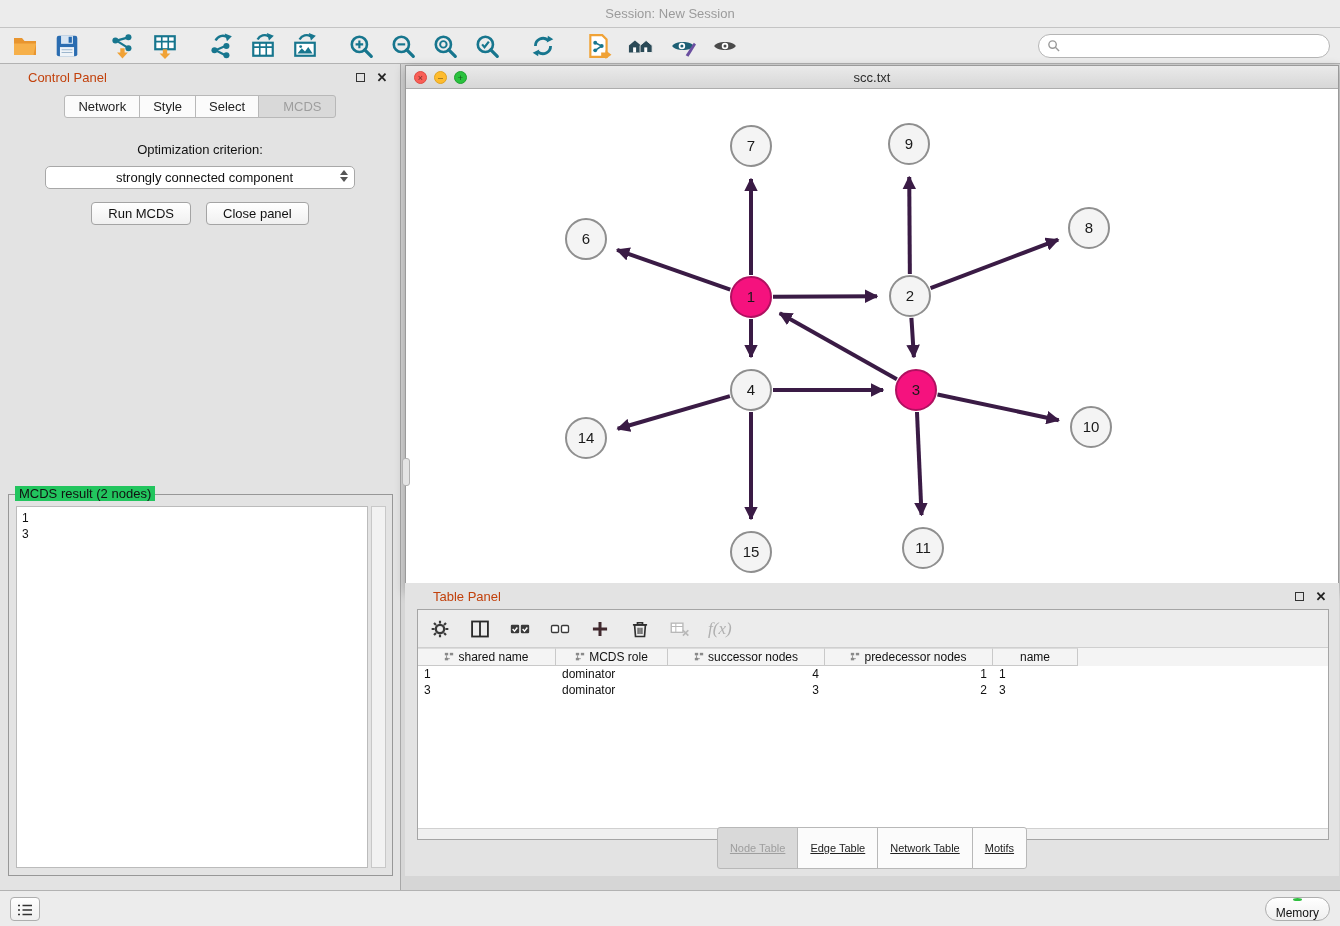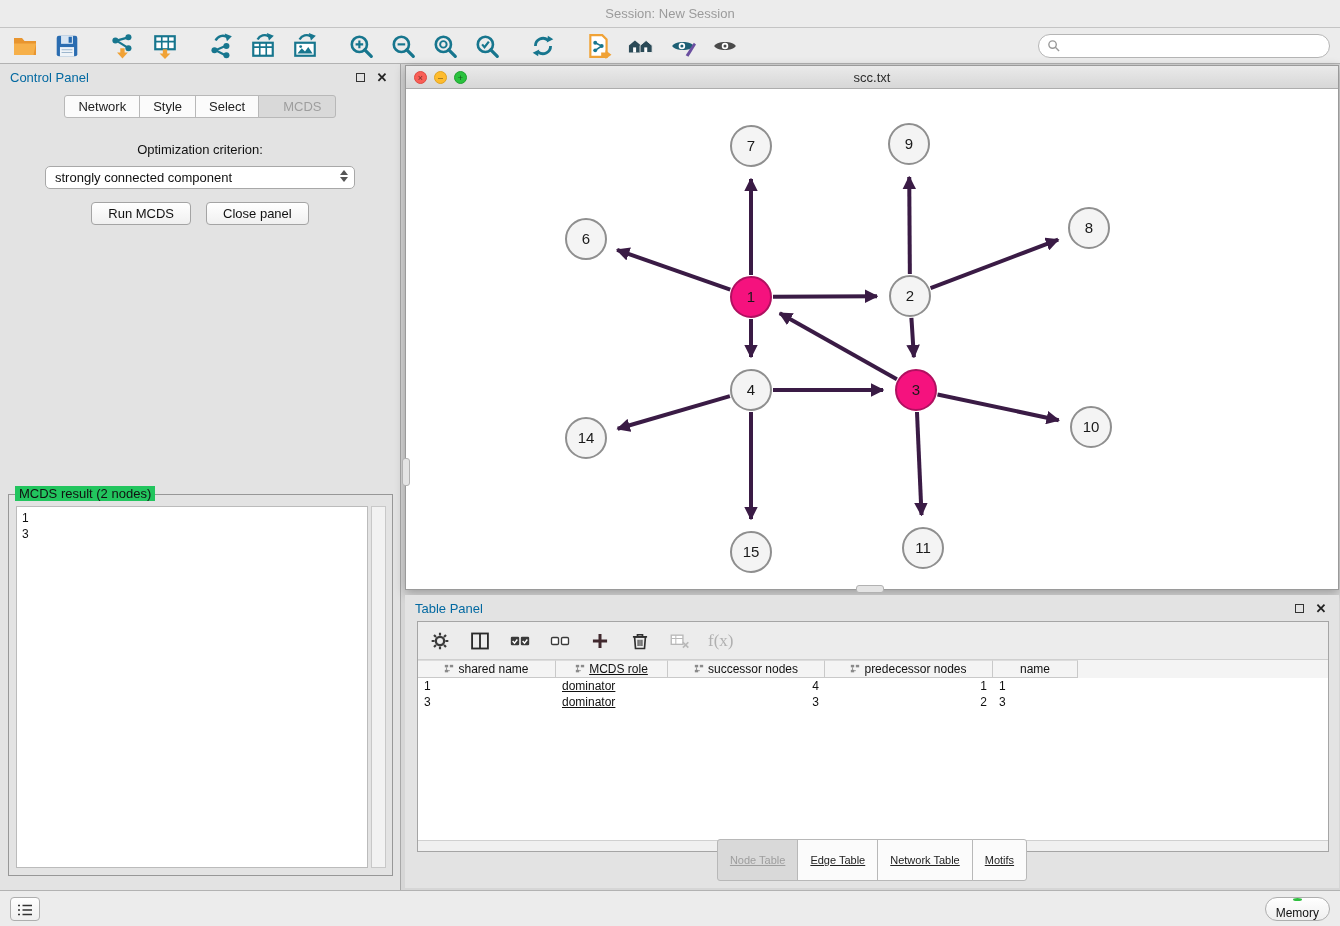--- a/index.html
+++ b/index.html
@@ -15,34 +15,34 @@
   .tbicon svg { width:26px; height:26px; }
   .tb-gap { width:26px; }
   .tb-gap-sm { width:12px; }
   .searchbox { margin-left:auto; width:292px; height:24px; background:#fff; border:1px solid #b5b5b5; border-radius:12px; display:flex; align-items:center; padding:0 8px; }
   .searchbox svg { width:13px; height:13px; margin-right:5px; flex:none; }
   .searchbox input { border:none; outline:none; flex:1; font-size:12px; background:transparent; font-family:"Liberation Sans",sans-serif; }
 
   
   .control-panel { position:absolute; left:0; top:64px; width:401px; height:826px; background:#e3e3e3; border-right:1px solid #a8a8a8; }
   .panel-header { height:26px; display:flex; align-items:center; padding:0 10px; }
-  .panel-header .ptitle { font-size:13px; color:#0369a1; }
+  .panel-header .ptitle { font-size:13px; color:#c2410c;margin-left:18px; }
   .panel-header .spacer { flex:1; }
   .winbtn { width:16px; height:16px; display:flex; align-items:center; justify-content:center; margin-left:6px; cursor:pointer; }
   .winbtn .sq { width:9px; height:9px; border:1.5px solid #333; display:block; }
   .winbtn.close { font-size:13px; font-weight:bold; color:#222; }
 
   .cp-tabs { display:flex; justify-content:center; margin-top:5px; }
   .cp-tab { font-size:13px; color:#222; background:#fbfbfb; border:1px solid #b8b8b8; padding:3px 13px; margin-left:-1px; cursor:pointer; }
   .cp-tab:first-child { border-radius:3px 0 0 3px; margin-left:0; }
   .cp-tab:last-child { border-radius:0 3px 3px 0; }
   .cp-tab.active { background:#d9d9d9; color:#9e9e9e;padding-left:24px; }
 
   .cp-opt-label { text-align:center; margin-top:24px; font-size:13px; color:#111; }
-  .cp-select { margin:9px auto 0 auto; width:310px; height:23px; background:#fff; border:1px solid #a8a8a8; border-radius:5px; display:flex; align-items:center; padding-left:9px; font-size:13px; color:#111; cursor:pointer; position:relative; }
+  .cp-select { margin:9px auto 0 auto; width:310px; height:23px; background:#fff; border:1px solid #a8a8a8; border-radius:5px; display:flex; align-items:center; padding-left:9px; font-size:13px; color:#111; cursor:pointer; position:relative;justify-content:center; }
   .select-arrows { position:absolute; right:6px; top:3px; display:flex; flex-direction:column; align-items:center; }
   .select-arrows i { display:block; width:0; height:0; }
   .select-arrows .up { border-left:4px solid transparent; border-right:4px solid transparent; border-bottom:5px solid #555; margin-bottom:2px; }
   .select-arrows .down { border-left:4px solid transparent; border-right:4px solid transparent; border-top:5px solid #555; }
 
   .cp-buttons { display:flex; justify-content:center; gap:15px; margin-top:13px; }
   .btn { font-size:13px; color:#111; background:linear-gradient(#ffffff,#f0f0f0); border:1px solid #a4a4a4; border-radius:4px; padding:3px 16px; cursor:pointer; font-family:"Liberation Sans",sans-serif; }
 
   .cp-result { position:absolute; left:8px; top:430px; width:385px; height:382px; border:1px solid #979797; }
   .cp-result .grouplabel { position:absolute; top:-9px; left:6px; background:#22c55e; padding:0 4px; font-size:13px; color:#111; }
@@ -56,33 +56,33 @@
   .traffic { position:absolute; left:8px; top:5px; display:flex; gap:7px; }
   .mac { width:13px; height:13px; border-radius:50%; font-size:9px; line-height:12px; text-align:center; color:rgba(0,0,0,0.55); cursor:pointer; }
   .mac.red { background:#f95f57; border:1px solid #dd4a42; }
   .mac.yellow { background:#febc2e; border:1px solid #e0a321; }
   .mac.green { background:#2ac23e; border:1px solid #1fa030; }
   .netcanvas { display:block; }
   .grip-left { position:absolute; left:-4px; top:392px; width:8px; height:28px; background:#e4e4e4; border:1px solid #b2b2b2; border-radius:3px; }
   .grip-bottom { position:absolute; left:450px; bottom:-4px; width:28px; height:8px; background:#e4e4e4; border:1px solid #b2b2b2; border-radius:3px; }
 
   
-  .table-panel { position:absolute; left:405px; top:595px; width:934px; height:293px; background:#e3e3e3; }
+  .table-panel { position:absolute; left:405px; top:583px; width:934px; height:293px; background:#e3e3e3; }
   .tp-container { position:absolute; left:12px; right:10px; top:26px; bottom:36px; background:#fff; border:1px solid #a5a5a5; display:flex; flex-direction:column; }
   .tp-toolbar { height:38px; background:#ececec; border-bottom:1px solid #cfcfcf; display:flex; align-items:center; padding-left:10px; gap:16px; flex:none; }
   .tp-toolbar .tpicon { width:24px; height:24px; display:flex; align-items:center; justify-content:center; cursor:pointer; }
   .tp-toolbar .tpicon svg { width:20px; height:20px; }
-  .fx { font-family:"Liberation Serif",serif; font-size:17px; color:#b0b0b0; }
+  .fx { font-family:"Liberation Serif",serif; font-style:italic; font-size:17px; color:#b0b0b0; }
   .thead { display:flex; height:18px; flex:none; background:#f4f4f4; }
   .th { display:flex; align-items:center; justify-content:center; gap:4px; font-size:12px; color:#111; border-right:1px solid #c9c9c9; border-bottom:1px solid #c9c9c9; border-top:1px solid #dcdcdc; }
   .th svg { width:10px; height:10px; flex:none; }
   .trow { display:flex; height:16px; flex:none; }
   .tcell { font-size:12px; color:#111; padding:0 6px; line-height:16px; overflow:hidden; }
   .align-right { text-align:right; }
-  .c0 { width:138px; } .c1 { width:112px;text-decoration:underline; } .c2 { width:157px; } .c3 { width:168px; } .c4 { width:85px; }
+  .c0 { width:138px; } .c1 { width:112px; } .c2 { width:157px; } .c3 { width:168px; } .c4 { width:85px; }
   .tbody { flex:1; overflow:hidden; }
   .hscroll { height:11px; flex:none; background:#f0f0f0; border-top:1px solid #d0d0d0; }
   .tp-tabs { position:absolute; left:0; right:0; bottom:7px; display:flex; justify-content:center; }
   .tp-tab { font-size:11px; color:#222; background:#fbfbfb; border:1px solid #b8b8b8; padding:14px 12px; margin-left:-1px; cursor:pointer;text-decoration:underline; }
   .tp-tab:first-child { border-radius:3px 0 0 3px; margin-left:0; }
   .tp-tab:last-child { border-radius:0 3px 3px 0; }
   .tp-tab.active { background:#d9d9d9; color:#9e9e9e; }
 
   
   .statusbar { position:absolute; left:0; top:890px; width:1340px; height:36px; background:#ececec; border-top:1px solid #b2b2b2; display:flex; align-items:center; padding:0 10px; }

